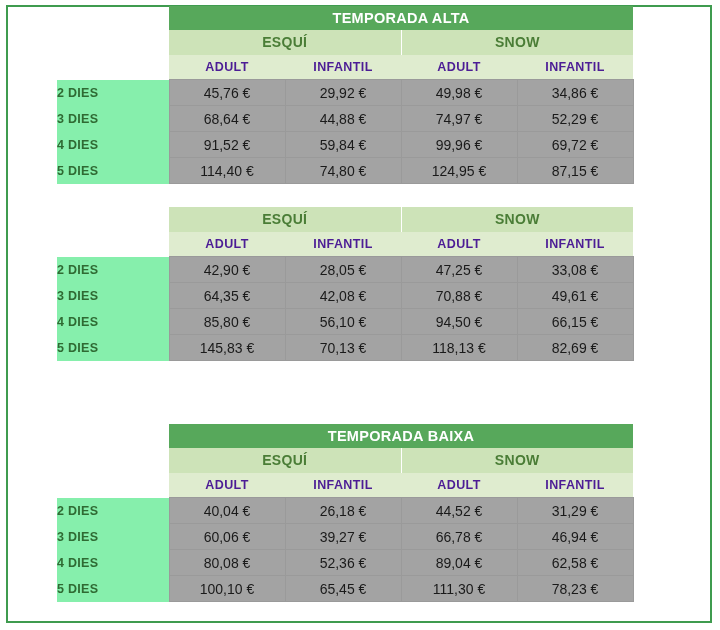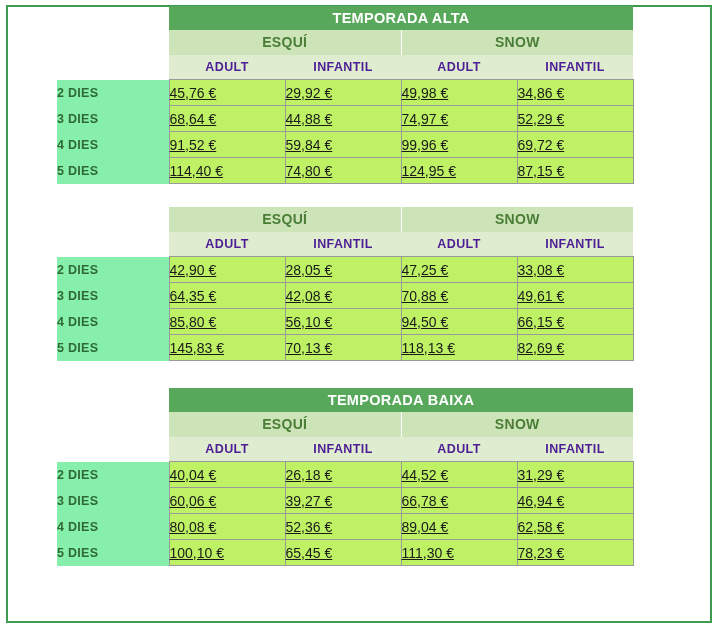--- a/index.html
+++ b/index.html
@@ -31,21 +31,21 @@
     height: 618px;
   }
   .table-block {
     position: absolute;
     left: 24px;
     width: 576px;
     margin-left: 33px;
   }
   .block-1 { top: 6px; }
   .block-2 { top: 207px; }
-  .block-3 { top: 388px; }
+  .block-3 { top: 424px; }
 
   table.price-table {
     border-collapse: collapse;
     width: 576px;
     table-layout: fixed;
   }
   table.price-table td, table.price-table th {
     padding: 0;
     margin: 0;
   }
@@ -90,28 +90,27 @@
     color: #2f6a33;
     font-weight: bold;
     font-size: 12.5px;
     text-align: left;
     padding-left: 8px;
     height: 25px;
     letter-spacing: 0.3px;
   }
   .price-cell {
     border: 1px solid #9a9a9a;
-    background: #bef264;
+    background: #a3a3a3;
     color: #1a1a1a;
     font-size: 14px;
-    text-align: left;
+    text-align: center;
     padding-right: 9px;
     height: 25px;
     font-weight: normal;
-    text-decoration: underline;
   }
   .spacer-cell {
     background: transparent;
     border: none;
   }
 </style>
 </head>
 <body>
 
 <div class="page-frame"></div>

